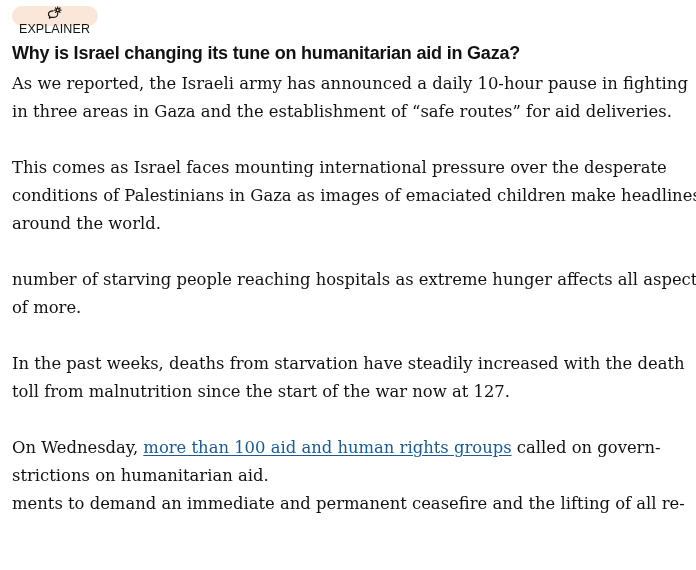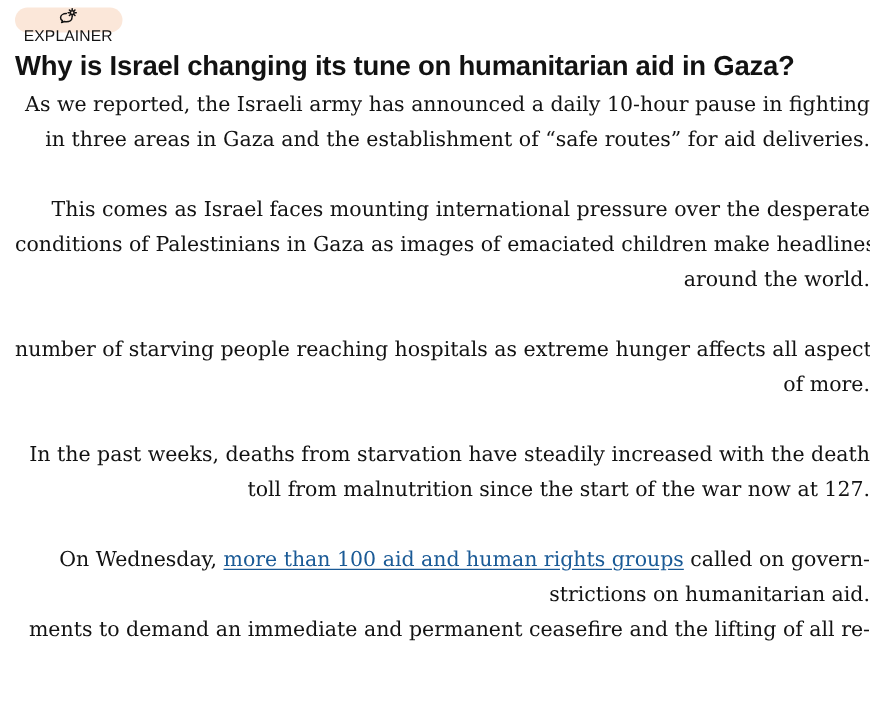--- a/index.html
+++ b/index.html
@@ -36,42 +36,42 @@
       width: 15px;
       height: 13px;
       display: block;
     }
     .title {
       position: absolute;
       left: 12px;
       top: 38px;
       margin: 0;
       font-family: "Liberation Sans", sans-serif;
-      font-size: 22px;
+      font-size: 18px;
       font-weight: 700;
       line-height: 30px;
       color: #121212;
       white-space: nowrap;
       letter-spacing: -0.2px;
     }
     .body {
       position: absolute;
       left: 12px;
       top: 70px;
       width: 684px;
       font-family: "DejaVu Serif", serif;
       font-size: 16.4px;
       line-height: 28px;
       color: #121212;
     }
     .body p {
       margin: 0 0 28px 0;
       white-space: nowrap;
     }
-    .body p .ln { display: block; text-align: right; }
+    .body p .ln { display: block; }
     .body a {
       color: #1a5a96;
       text-decoration: underline;
       text-underline-offset: 2px;
     }
   </style>
 </head>
 <body>
 
 <div class="badge">

